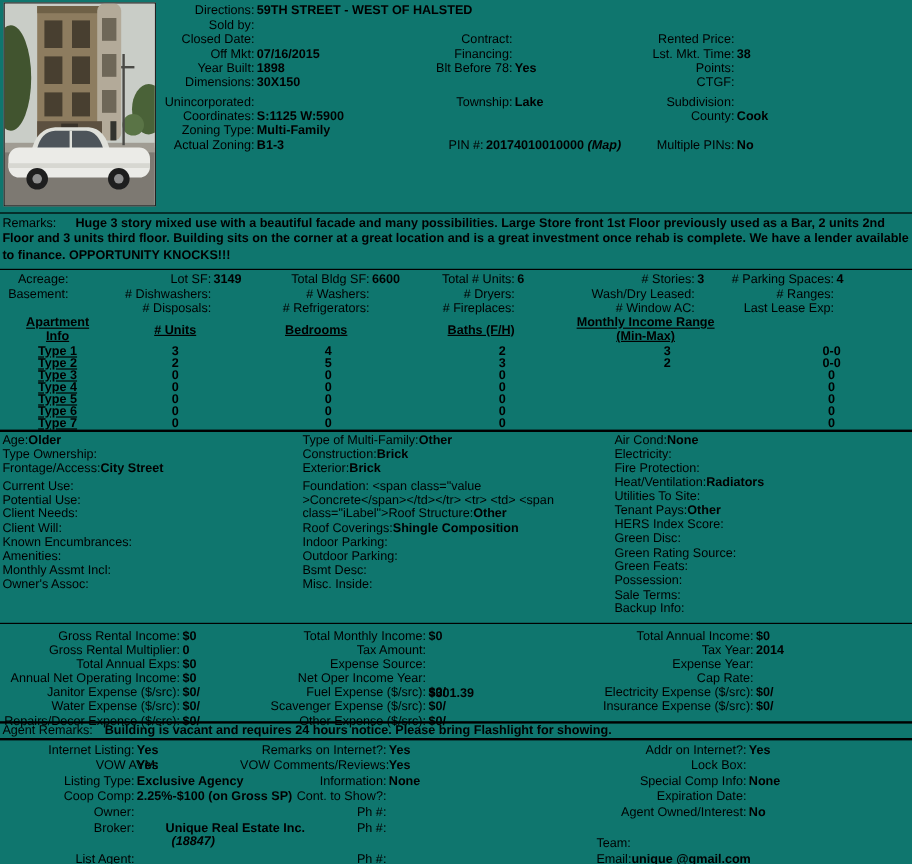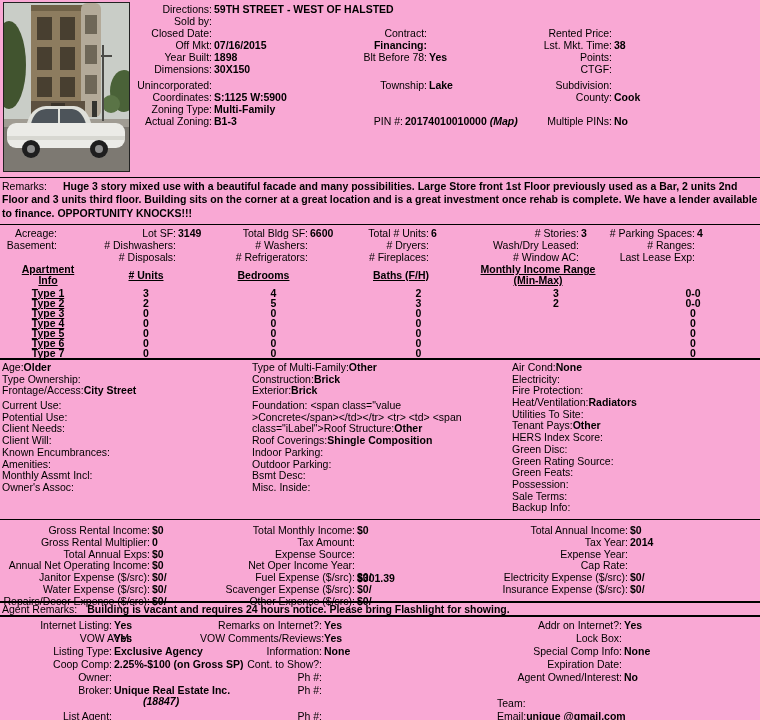--- a/index.html
+++ b/index.html
@@ -1,16 +1,16 @@
 <!DOCTYPE html>
 <html><head>
 <meta charset="utf-8">
 <style>
   html,body{margin:0;padding:0;background:#fff}
-  #page{position:relative;width:760px;height:720px;background:#f9a8d4;overflow:hidden;
+  #page{position:relative;width:760px;height:720px;background:#0f766e;overflow:hidden;
         font-family:"Liberation Sans",sans-serif;font-size:10.5px;color:#000;}
   b{font-weight:bold}
   .lbl{position:absolute;white-space:nowrap}
   .val{position:absolute;white-space:nowrap;font-weight:bold}
   .freewrap{position:absolute;white-space:nowrap}
   .maplink{font-weight:bold;font-style:italic;cursor:pointer}
   .hline{position:absolute;left:0;width:760px;background:#000}
   
   #photo{position:absolute;left:3px;top:2px;width:127px;height:170px;border:1px solid #222;box-sizing:border-box;background:#c9cdc7}
   
@@ -103,21 +103,21 @@
 
   <div id="top-fields">
       <span class="lbl tl0" style="top: 1px;">Directions:</span>
       <b class="val tv0" style="top: 1px;">59TH STREET - WEST OF HALSTED</b>
       <span class="lbl tl0" style="top: 13px;">Sold by:</span>
       <span class="lbl tl0" style="top: 25px;">Closed Date:</span>
       <span class="lbl tl1" style="top: 25px;">Contract:</span>
       <span class="lbl tl2" style="top: 25px;">Rented Price:</span>
       <span class="lbl tl0" style="top: 37px;">Off Mkt:</span>
       <b class="val tv0" style="top: 37px;">07/16/2015</b>
-      <span class="lbl tl1" style="top: 37px; font-weight: bold;">Financing:</span>
+      <span class="lbl tl1" style="top: 37px;">Financing:</span>
       <span class="lbl tl2" style="top: 37px;">Lst. Mkt. Time:</span>
       <b class="val tv2" style="top: 37px;">38</b>
       <span class="lbl tl0" style="top: 49px;">Year Built:</span>
       <b class="val tv0" style="top: 49px;">1898</b>
       <span class="lbl tl1" style="top: 49px;">Blt Before 78:</span>
       <b class="val tv1" style="top: 49px;">Yes</b>
       <span class="lbl tl2" style="top: 49px;">Points:</span>
       <span class="lbl tl0" style="top: 61px;">Dimensions:</span>
       <b class="val tv0" style="top: 61px;">30X150</b>
       <span class="lbl tl2" style="top: 61px;">CTGF:</span>
@@ -363,21 +363,21 @@
       <b class="val bv2" style="top: 28px;">None</b>
       <span class="lbl bl0" style="top: 41px;">Coop Comp:</span>
       <b class="val bv0" style="top: 41px;">2.25%-$100 (on Gross SP)</b>
       <span class="lbl bl1" style="top: 41px;">Cont. to Show?:</span>
       <span class="lbl bl2" style="top: 41px;">Expiration Date:</span>
       <span class="lbl bl0" style="top: 54px;">Owner:</span>
       <span class="lbl bl1" style="top: 54px;">Ph #:</span>
       <span class="lbl bl2" style="top: 54px;">Agent Owned/Interest:</span>
       <b class="val bv2" style="top: 54px;">No</b>
       <span class="lbl bl0" style="top: 67px;">Broker:</span>
-      <b class="val bv0" style="top: 67px;">Unique Real Estate Inc.</b>
+      <b class="val bv0" style="top: 67px; margin-left: 24px;">Unique Real Estate Inc.</b>
       <span class="lbl bl1" style="top: 67px;">Ph #:</span>
       <b class="val bv0" style="top: 78px; left: 143px; font-style: italic;">(18847)</b>
       <span class="freewrap" style="top: 80px; left: 497px;"><span>Team:</span></span>
       <span class="lbl bl0" style="top: 93px;">List Agent:</span>
       <span class="lbl bl1" style="top: 93px;">Ph #:</span>
       <span class="freewrap" style="top: 93px; left: 497px;"><span>Email:</span><b>unique @gmail.com</b></span>
     </div>
 
 </div>
 

